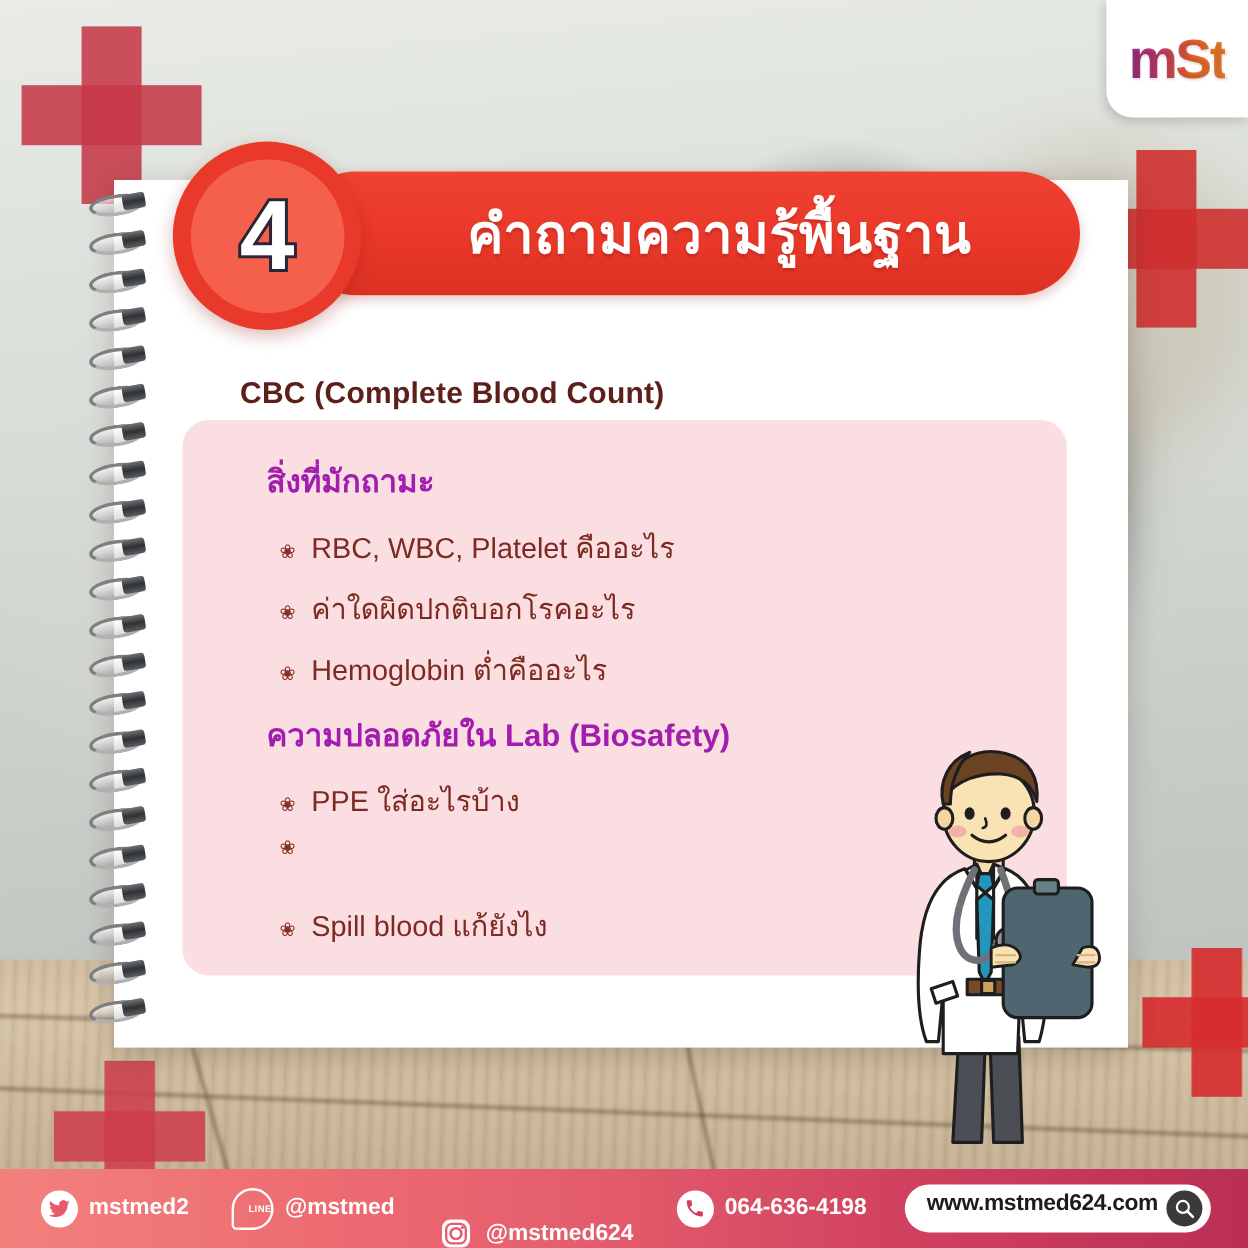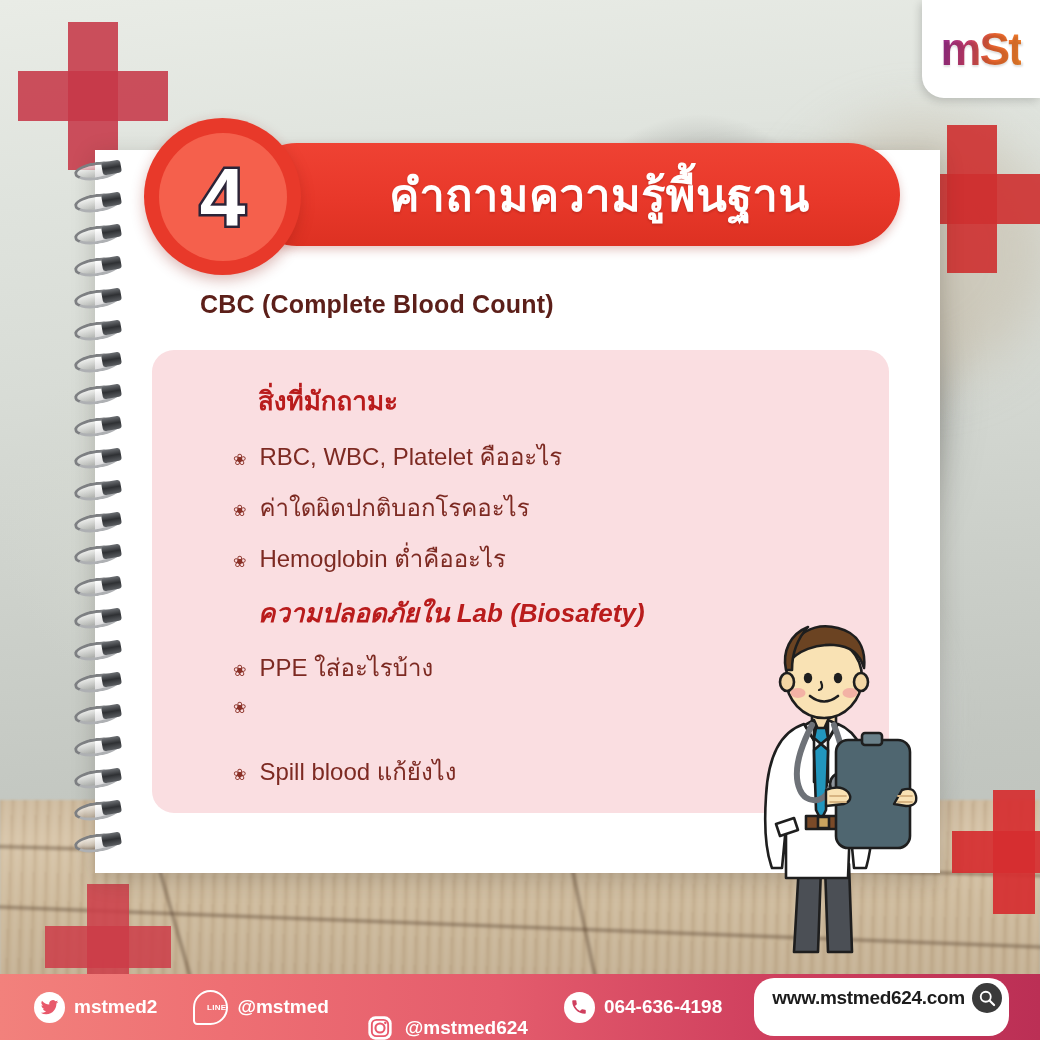--- a/index.html
+++ b/index.html
@@ -58,25 +58,25 @@
     text-shadow:0 2px 2px rgba(120,20,10,.25);}
   .badge{position:absolute;left:144px;top:118px;width:157px;height:157px;border-radius:50%;
     background:#e8392a;display:flex;align-items:center;justify-content:center;
     box-shadow:0 5px 14px rgba(140,28,18,.3);}
   .badge .inner{width:128px;height:128px;border-radius:50%;background:#f5604c;
     display:flex;align-items:center;justify-content:center;}
   .badge .num{font-size:82px;font-weight:bold;color:#ffffff;line-height:1;
     -webkit-text-stroke:5px #2b2438;paint-order:stroke fill;}
 
   
-  .cbc-title{position:absolute;left:200px;top:290px;font-size:25px;font-weight:bold;color:#5c1f19;
+  .cbc-title{position:absolute;left:200px;top:314px;font-size:25px;font-weight:bold;color:#5c1f19;
     letter-spacing:.2px;}
   .pinkbox{position:absolute;left:152px;top:350px;width:737px;height:463px;border-radius:22px;
     background:#fadee1;}
-  .sec-head{position:absolute;font-size:26px;font-weight:bold;color:#b91c1c;margin-left:36px;}
+  .sec-head{position:absolute;font-size:26px;font-weight:bold;color:#a21caf;}
   .bullet-row{position:absolute;display:flex;align-items:baseline;gap:13px;
     font-size:24px;color:#7d2a22;}
   .bullet-glyph{font-size:16px;color:#8a3026;line-height:1;}
 
   
   .doctor{position:absolute;left:742px;top:612px;width:186px;height:352px;}
 
   
   .logo{position:absolute;right:0;top:0;width:118px;height:98px;background:#fff;
     border-bottom-left-radius:22px;box-shadow:-2px 3px 9px rgba(0,0,0,.16);
@@ -89,22 +89,22 @@
     letter-spacing:0;-webkit-text-fill-color:#6d6d6d;}
 
   
   .footer{position:absolute;left:0;bottom:0;width:1040px;height:66px;
     background:linear-gradient(90deg,#f2817c 0%,#ee6f73 22%,#e45c6c 48%,#cf3f5e 74%,#bb2f55 100%);
     display:flex;align-items:center;}
   .f-item{display:flex;align-items:center;gap:9px;color:#fff;font-size:19px;font-weight:bold;}
   .ic{width:31px;height:31px;flex:0 0 31px;display:flex;align-items:center;justify-content:center;}
   .ic-circle{background:#fff;border-radius:50%;}
   .ic-ring{border:2.5px solid #fff;border-radius:50% 50% 50% 12%;justify-content:flex-end;}
-  .url-pill{display:flex;align-items:center;gap:7px;background:#fff;border-radius:20px;
-    padding:5px 7px 23px 18px;}
+  .url-pill{display:flex;gap:7px;background:#fff;border-radius:20px;
+    padding:5px 7px 5px 18px;}
   .url-pill .u{color:#1c1c1c;font-size:19px;font-weight:bold;letter-spacing:-.3px;}
   .mag{width:30px;height:30px;border-radius:50%;background:#3a3a3a;display:flex;align-items:center;justify-content:center;}
 </style>
 </head>
 <body>
 
 <div id="stage">
 
   <div class="bg"></div>
   <div class="bg-blob" style="left:600px;top:180px;width:330px;height:430px;background:rgba(55,54,52,.55);"></div>
@@ -247,21 +247,21 @@
   </div>
   <div class="bullet-row" style="left:233px;top:488px;">
     <span class="bullet-glyph">❀</span>
     <span>ค่าใดผิดปกติบอกโรคอะไร</span>
   </div>
   <div class="bullet-row" style="left:233px;top:539px;">
     <span class="bullet-glyph">❀</span>
     <span>Hemoglobin ต่ำคืออะไร</span>
   </div>
 
-  <div class="sec-head" style="left:222px;top:592px;font-style:italic;">ความปลอดภัยใน Lab (Biosafety)</div>
+  <div class="sec-head" style="left:222px;top:592px;">ความปลอดภัยใน Lab (Biosafety)</div>
   <div class="bullet-row" style="left:233px;top:648px;">
     <span class="bullet-glyph">❀</span>
     <span>PPE ใส่อะไรบ้าง</span>
   </div>
   <div class="bullet-row" style="left:233px;top:700px;">
     <span class="bullet-glyph">❀</span>
   </div>
   <div class="bullet-row" style="left:233px;top:752px;">
     <span class="bullet-glyph">❀</span>
     <span>Spill blood แก้ยังไง</span>

